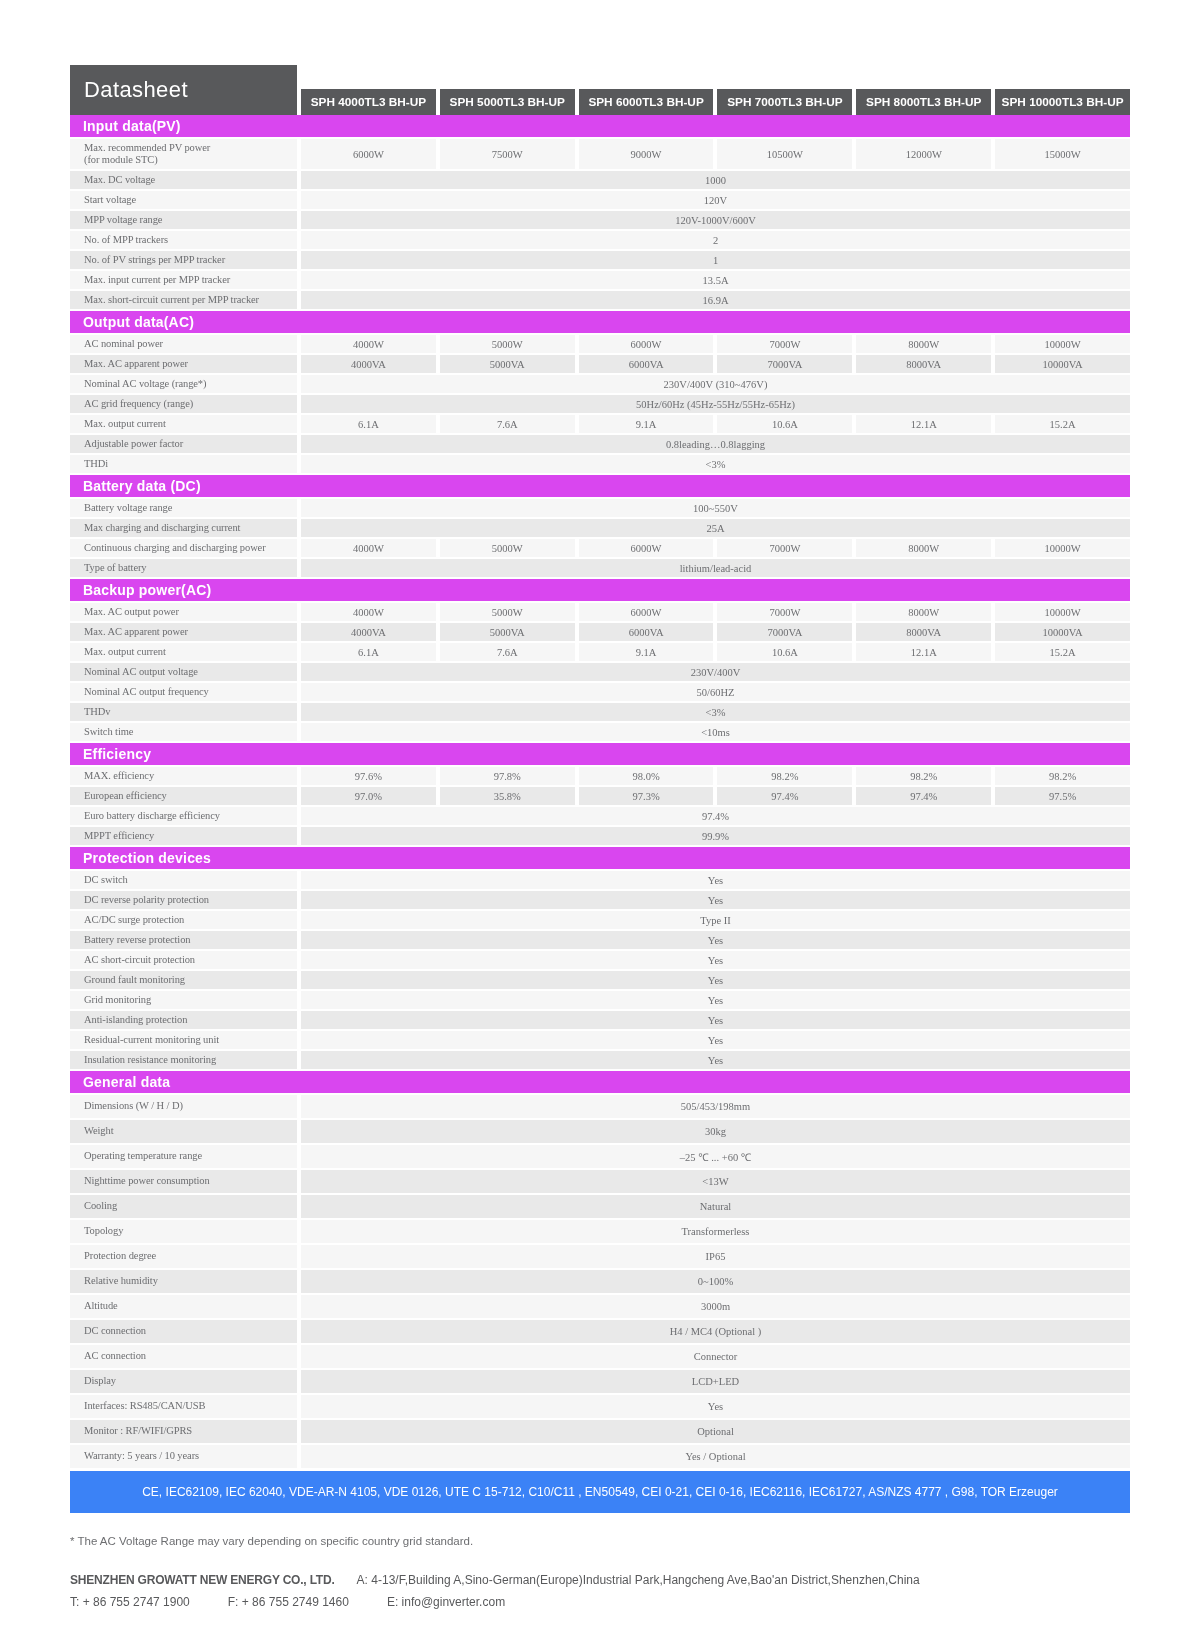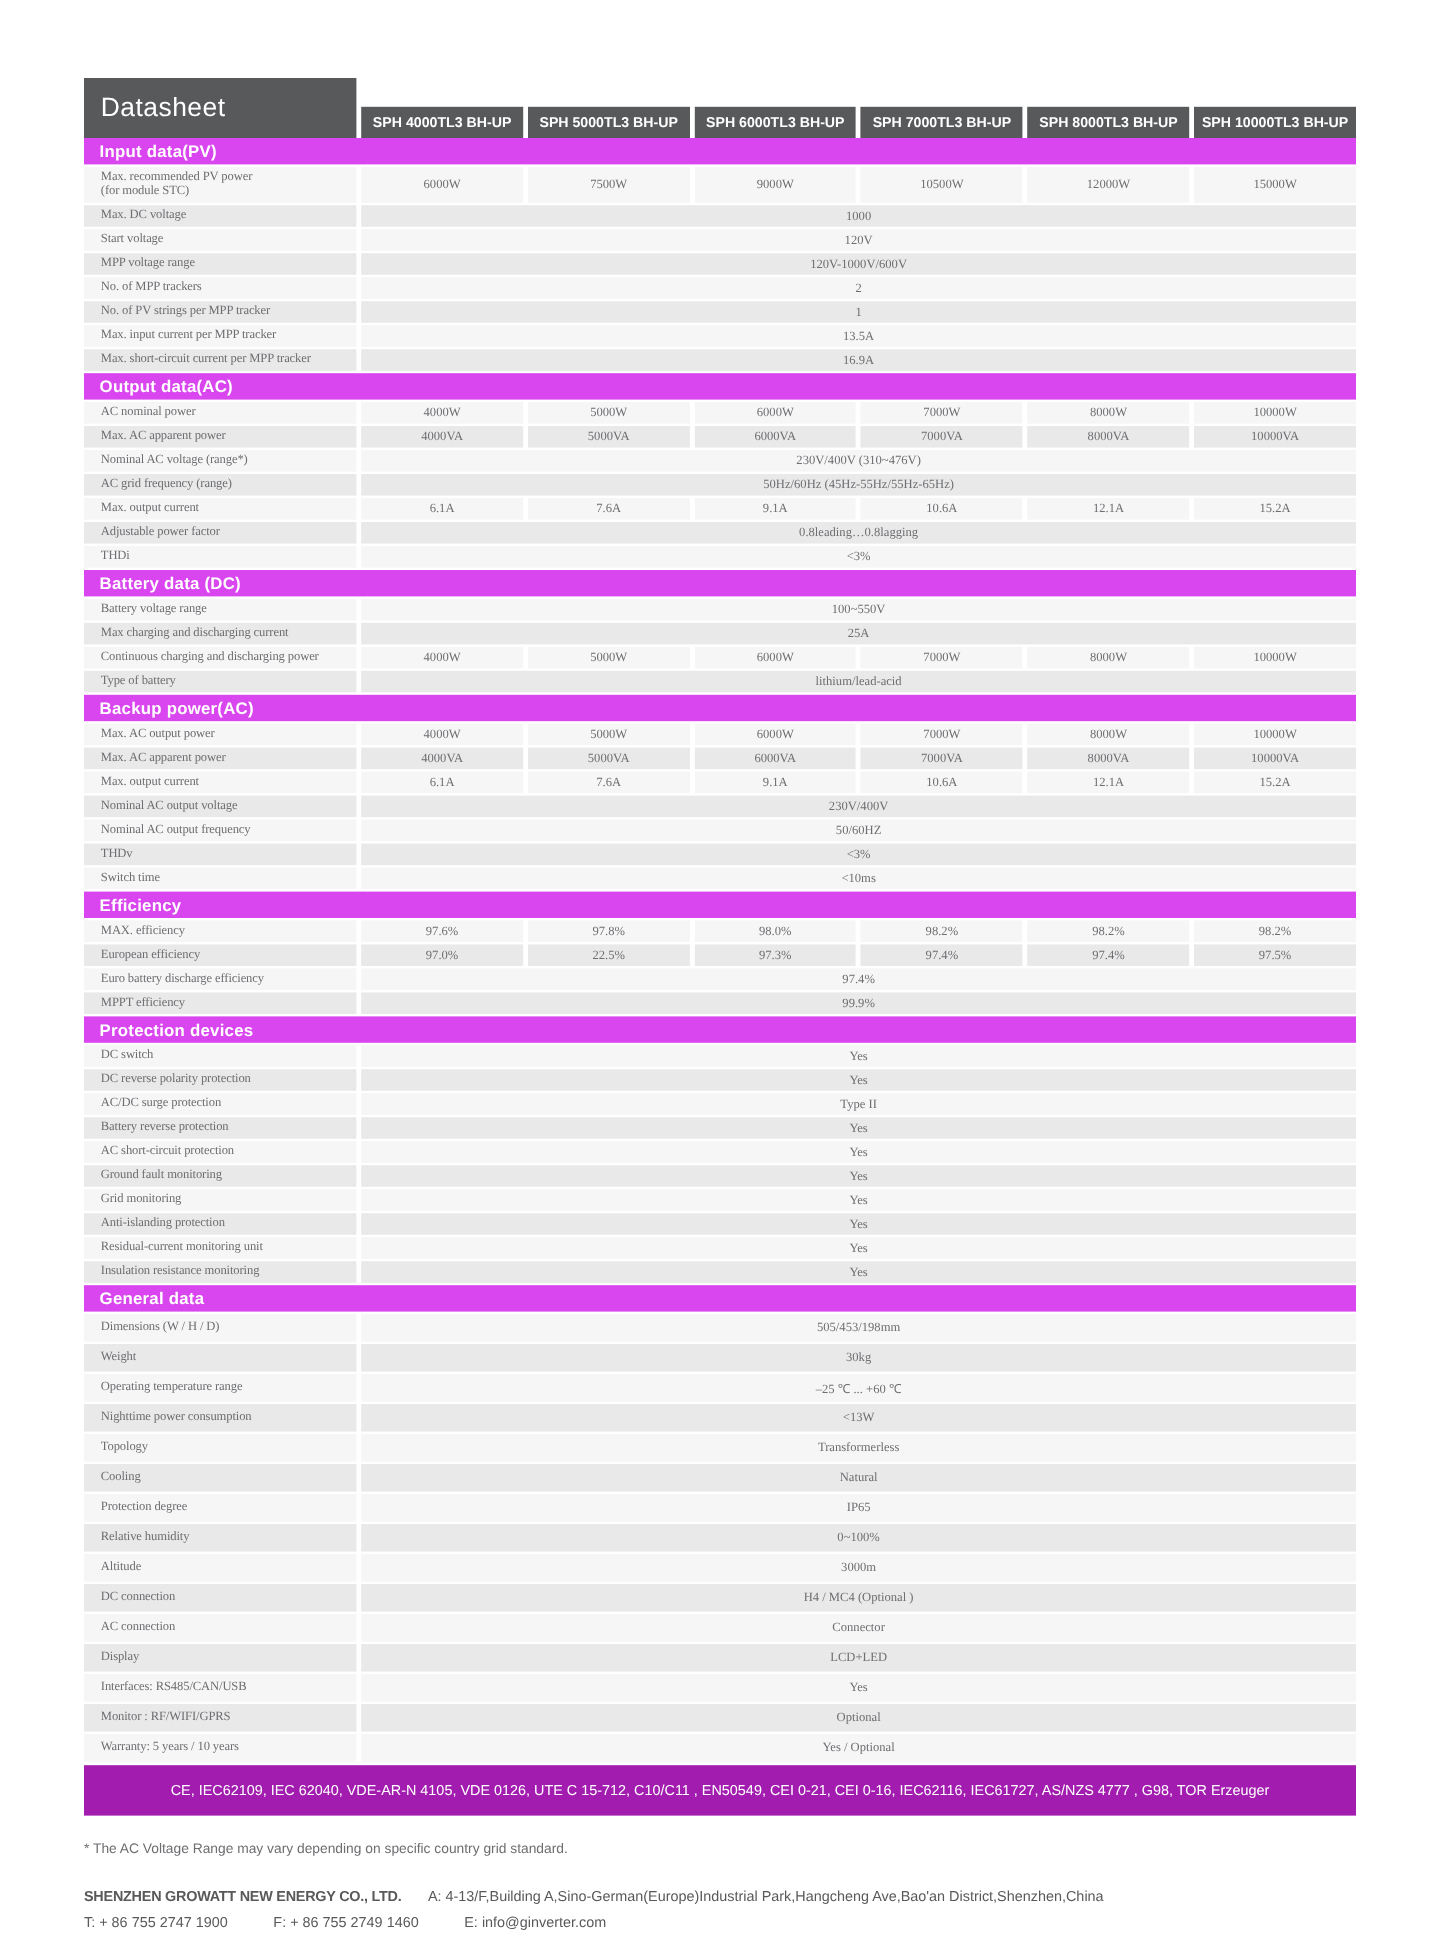--- a/index.html
+++ b/index.html
@@ -21,21 +21,21 @@
   .spec-row.tall{height:30px;}
   .spec-row.gen{height:23px;}
   .cell{display:flex;align-items:center;font-size:10.5px;color:#6d6e71;}
   .label-cell{padding-left:14px;white-space:pre-line;line-height:1.15;letter-spacing:-.1px;}
   .value-cell{justify-content:center;text-align:center;}
   .merged{grid-column:2 / -1;}
   .spec-row.light .cell{background:#f6f6f6;}
   .spec-row.dark  .cell{background:#e9e9e9;}
 
   
-  .certs{margin-top:3px;height:42px;background:#a21caf;color:#fff;font-size:12px;
+  .certs{margin-top:3px;height:42px;background:#3b82f6;color:#fff;font-size:12px;
          display:flex;align-items:center;justify-content:center;text-align:center;}
   .footnote{margin-top:22px;font-size:11.5px;color:#6d6e71;}
   .footer{margin-top:26px;color:#58595b;font-size:12px;}
   .footer .line{margin-bottom:8px;}
   .company{font-weight:bold;margin-right:22px;letter-spacing:-.2px;}
   .f-item{margin-right:38px;}
 </style>
 </head>
 <body>
 
@@ -208,21 +208,21 @@
         <div class="cell value-cell">97.6%</div>
         <div class="cell value-cell">97.8%</div>
         <div class="cell value-cell">98.0%</div>
         <div class="cell value-cell">98.2%</div>
         <div class="cell value-cell">98.2%</div>
         <div class="cell value-cell">98.2%</div>
       </div>
       <div class="spec-row dark">
         <div class="cell label-cell">European efficiency</div>
         <div class="cell value-cell">97.0%</div>
-        <div class="cell value-cell">22.5%</div>
+        <div class="cell value-cell">35.8%</div>
         <div class="cell value-cell">97.3%</div>
         <div class="cell value-cell">97.4%</div>
         <div class="cell value-cell">97.4%</div>
         <div class="cell value-cell">97.5%</div>
       </div>
       <div class="spec-row light">
         <div class="cell label-cell">Euro battery discharge efficiency</div>
         <div class="cell value-cell merged">97.4%</div>
       </div>
       <div class="spec-row dark">
@@ -280,27 +280,27 @@
         <div class="cell value-cell merged">30kg</div>
       </div>
       <div class="spec-row light gen">
         <div class="cell label-cell">Operating temperature range</div>
         <div class="cell value-cell merged">–25 ℃ ... +60 ℃</div>
       </div>
       <div class="spec-row dark gen">
         <div class="cell label-cell">Nighttime power consumption</div>
         <div class="cell value-cell merged">&lt;13W</div>
       </div>
+      <div class="spec-row dark gen">
+        <div class="cell label-cell">Cooling</div>
+        <div class="cell value-cell merged">Natural</div>
+      </div>
       <div class="spec-row light gen">
         <div class="cell label-cell">Topology</div>
         <div class="cell value-cell merged">Transformerless</div>
-      </div>
-      <div class="spec-row dark gen">
-        <div class="cell label-cell">Cooling</div>
-        <div class="cell value-cell merged">Natural</div>
       </div>
       <div class="spec-row light gen">
         <div class="cell label-cell">Protection degree</div>
         <div class="cell value-cell merged">IP65</div>
       </div>
       <div class="spec-row dark gen">
         <div class="cell label-cell">Relative humidity</div>
         <div class="cell value-cell merged">0~100%</div>
       </div>
       <div class="spec-row light gen">

